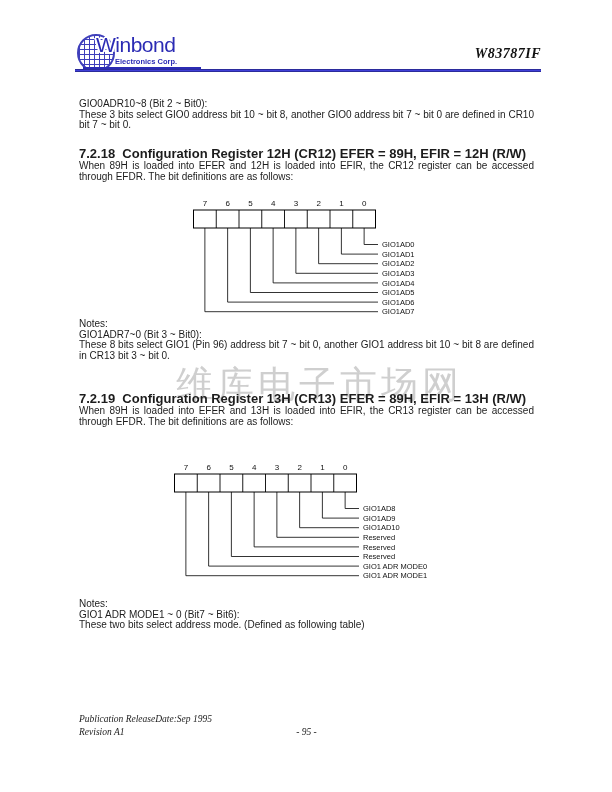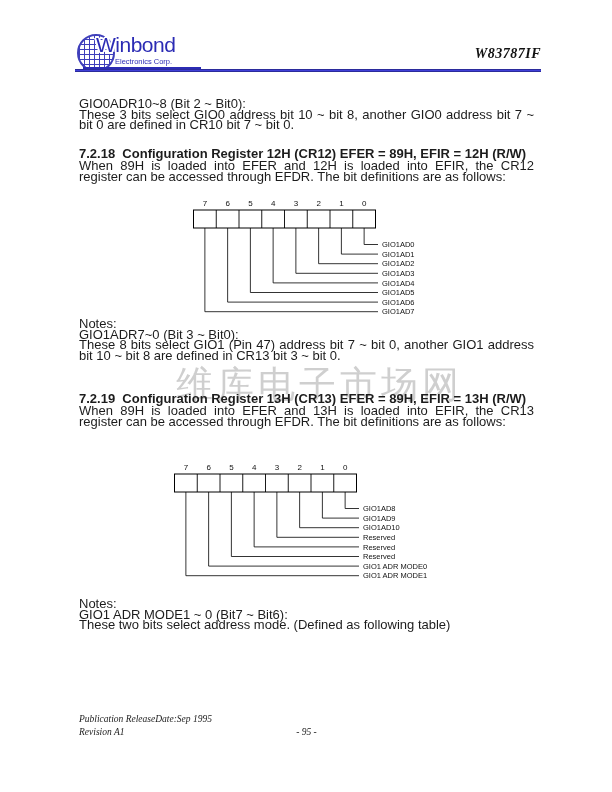--- a/index.html
+++ b/index.html
@@ -24,36 +24,36 @@
   }
   .brand-text{
     position:absolute;left:21px;top:2px;
     font-size:21px;font-weight:400;color:var(--brand);
     letter-spacing:-0.5px;
     text-shadow:-2px 0 0 #fff,2px 0 0 #fff,0 -2px 0 #fff,0 2px 0 #fff,
                 -1px -1px 0 #fff,1px 1px 0 #fff,-1px 1px 0 #fff,1px -1px 0 #fff;
   }
   .brand-sub{
     position:absolute;left:40px;top:26px;
-    font-size:7.5px;font-weight:400;color:var(--brand);
+    font-size:7.5px;font-weight:700;color:var(--brand);
     text-shadow:0 0 1px #fff;
   }
   .logo-underline{position:absolute;left:8px;top:36px;width:118px;height:1.5px;background:var(--brand);}
   .product-title{
     position:absolute;right:71px;top:46px;
     font-family:"Liberation Serif", serif;
     font-weight:700;font-style:italic;font-size:14px;color:#111;
     letter-spacing:.5px;
   }
   .header-rule{
     position:absolute;left:75px;top:69px;width:466px;height:3px;
     background:linear-gradient(to bottom,#20207e,var(--rule),#20207e);
   }
   
-  .col{position:absolute;left:79px;width:455px;font-size:13px;line-height:10.7px;}
+  .col{position:absolute;left:79px;width:455px;font-size:10px;line-height:10.7px;}
   .justify{text-align:justify;}
   .heading{font-weight:700;font-size:13px;white-space:pre-wrap;}
   
   .bit-diagram{position:absolute;}
   
   .watermark{
     position:absolute;left:176px;top:360px;width:280px;
     font-size:37px;color:rgba(175,175,175,0.6);
     letter-spacing:4px;white-space:nowrap;z-index:0;
   }
@@ -122,21 +122,21 @@
           <text x="189" y="99.1" font-size="7.5" font-family="Liberation Sans, sans-serif" fill="#111">GIO1AD5</text>
           <polyline points="34.625,32 34.625,106.1 185,106.1" fill="none" stroke="#000" stroke-width="0.8"></polyline>
           <text x="189" y="108.69999999999999" font-size="7.5" font-family="Liberation Sans, sans-serif" fill="#111">GIO1AD6</text>
           <polyline points="11.875,32 11.875,115.7 185,115.7" fill="none" stroke="#000" stroke-width="0.8"></polyline>
           <text x="189" y="118.3" font-size="7.5" font-family="Liberation Sans, sans-serif" fill="#111">GIO1AD7</text>
         </svg></div>
 
     <div class="col" style="top:319px;">
       <div>Notes:</div>
       <div>GIO1ADR7~0 (Bit 3 ~ Bit0):</div>
-      <div class="justify">These 8 bits select GIO1 (Pin 47) address bit 7 ~ bit 0, another GIO1 address bit 10 ~ bit 8 are defined in CR13 bit 3 ~ bit 0.</div>
+      <div class="justify">These 8 bits select GIO1 (Pin 96) address bit 7 ~ bit 0, another GIO1 address bit 10 ~ bit 8 are defined in CR13 bit 3 ~ bit 0.</div>
     </div>
 
     <div class="col heading" style="top:394px;">7.2.19  Configuration Register 13H (CR13) EFER = 89H, EFIR = 13H (R/W)</div>
     <div class="col justify" style="top:406px;">When 89H is loaded into EFER and 13H is loaded into EFIR, the CR13 register can be accessed through EFDR. The bit definitions are as follows:</div>
 
     <div class="bit-diagram" style="left:174px;top:460px;"><svg width="270" height="125">
           <rect x="0.5" y="14" width="182" height="18" fill="none" stroke="#000" stroke-width="1"></rect>
           <line x1="23.25" y1="14" x2="23.25" y2="32" stroke="#000" stroke-width="0.9"></line>
           <line x1="46" y1="14" x2="46" y2="32" stroke="#000" stroke-width="0.9"></line>
           <line x1="68.75" y1="14" x2="68.75" y2="32" stroke="#000" stroke-width="0.9"></line>

